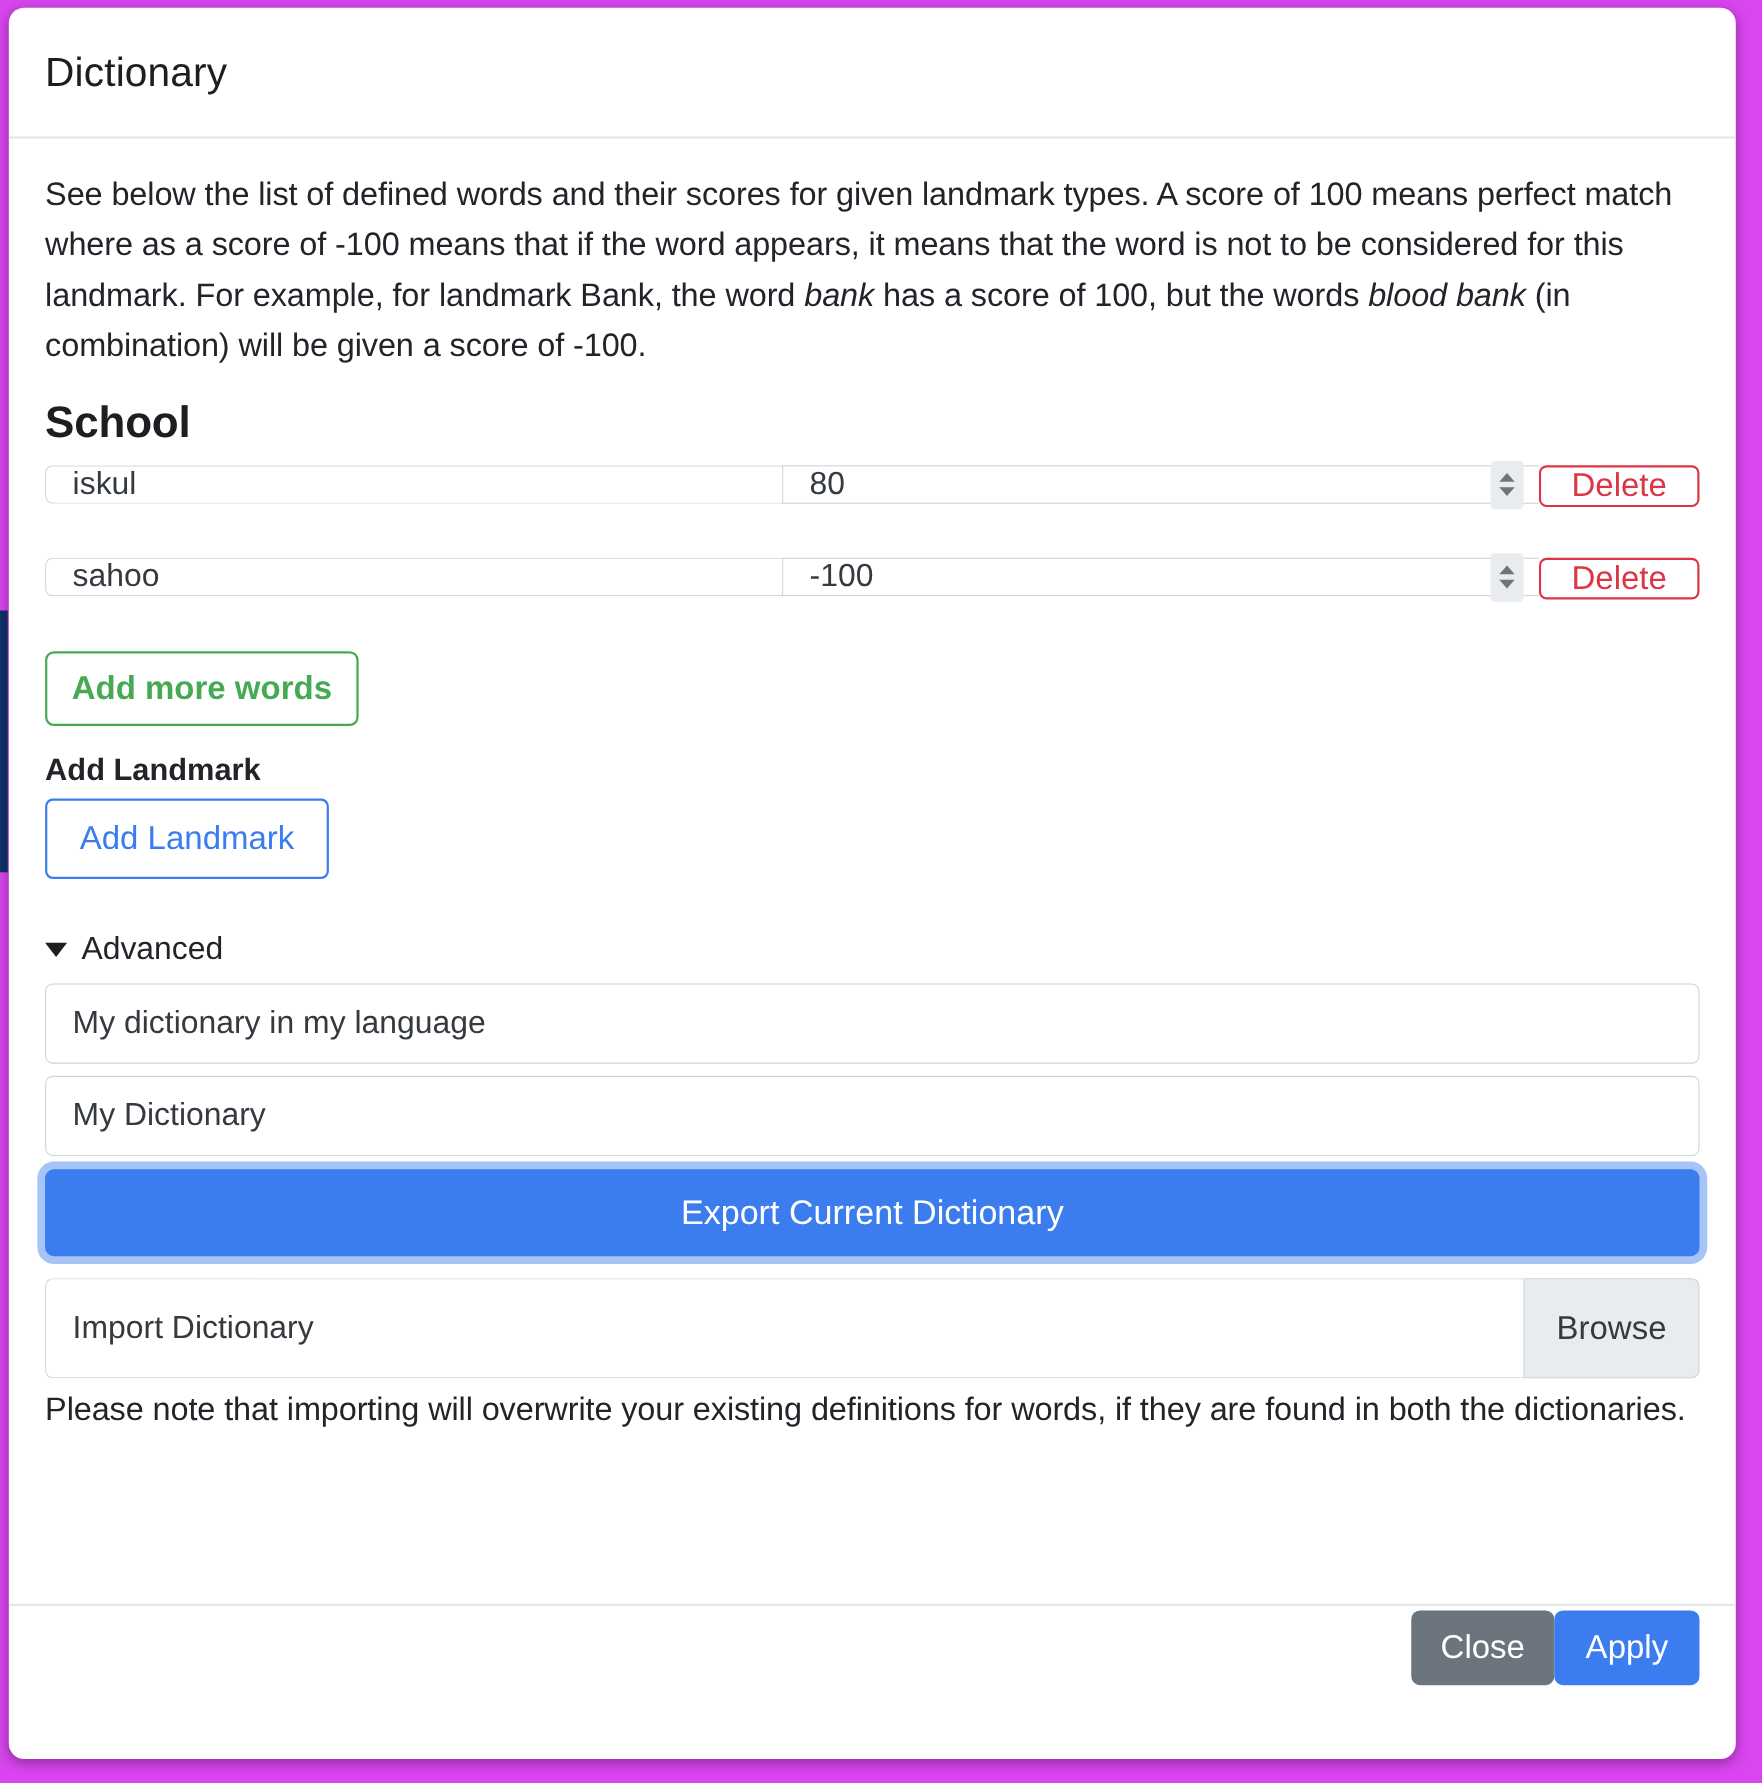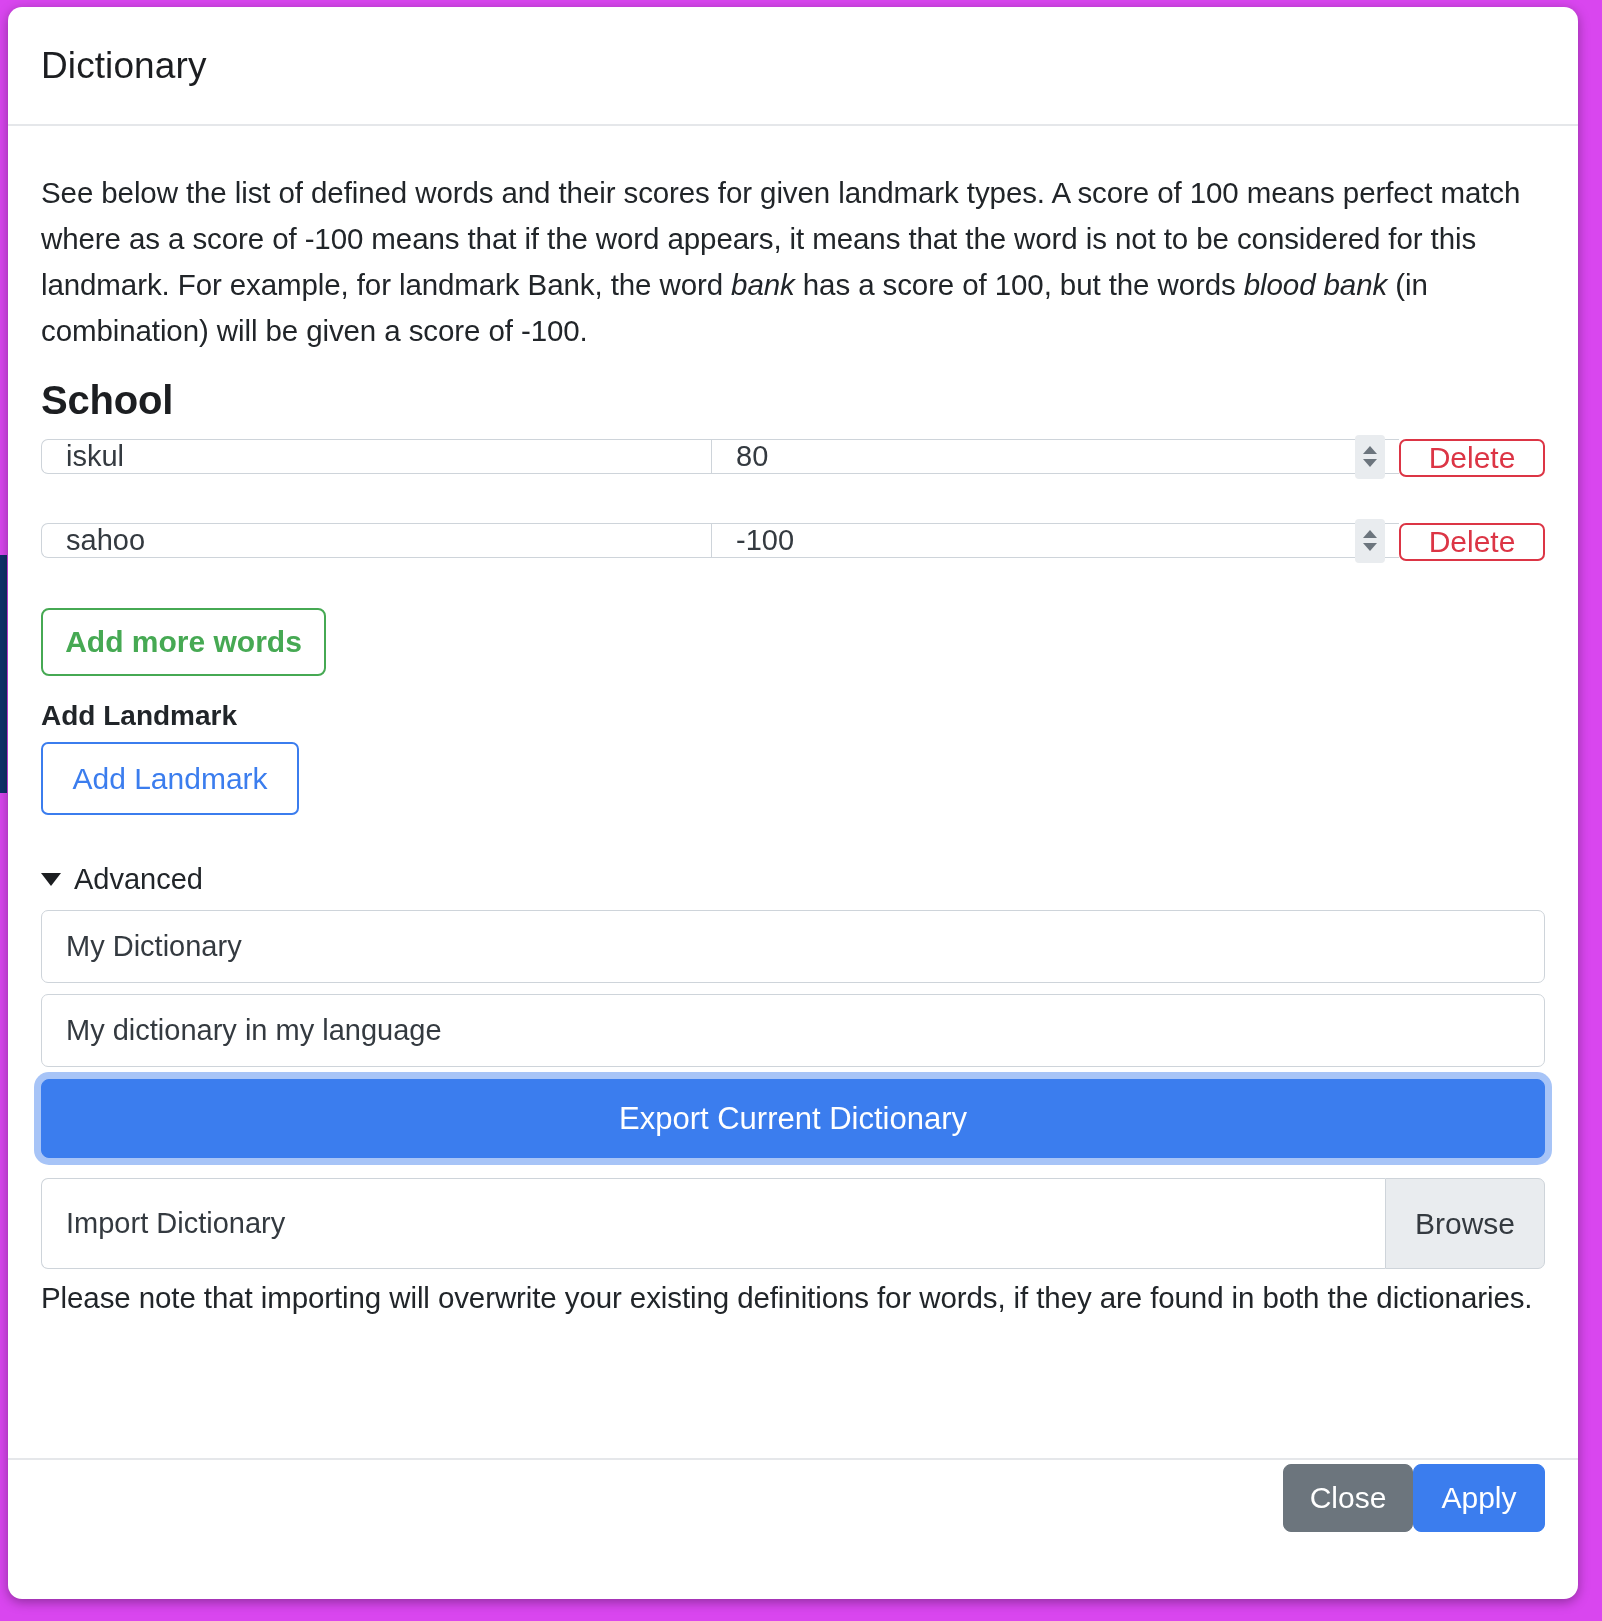--- a/index.html
+++ b/index.html
@@ -52,21 +52,21 @@
     font-weight: 400;
     letter-spacing: 0.1px;
   }
   .modal-body {
     padding: 28px 33px 0 33px;
   }
   .intro {
     font-size: 29.5px;
     line-height: 1.56;
     color: #212529;
-    margin: 16px 0 10px 0;
+    margin: 0 0 10px 0;
     letter-spacing: -0.1px;
   }
   .intro em { font-style: italic; }
   .section-title {
     font-size: 40px;
     font-weight: 700;
     color: #1c1e21;
     margin: 24px 0 16px 0;
     letter-spacing: -0.2px;
   }
@@ -313,22 +313,22 @@
 
       <div class="landmark-row">
         <div class="btn btn-add-landmark">Add Landmark</div>
       </div>
 
       <div class="advanced-toggle">
         <span class="tri"></span>
         <span>Advanced</span>
       </div>
 
+      <div class="inp full-input">My dictionary in my language</div>
       <div class="inp full-input">My Dictionary</div>
-      <div class="inp full-input">My dictionary in my language</div>
 
       <div class="btn btn-export">Export Current Dictionary</div>
 
       <div class="import-row">
         <div class="inp import-input">Import Dictionary</div>
         <div class="btn btn-browse">Browse</div>
       </div>
 
       <p class="note">Please note that importing will overwrite your existing definitions for words, if they are found in both the dictionaries.</p>
 

